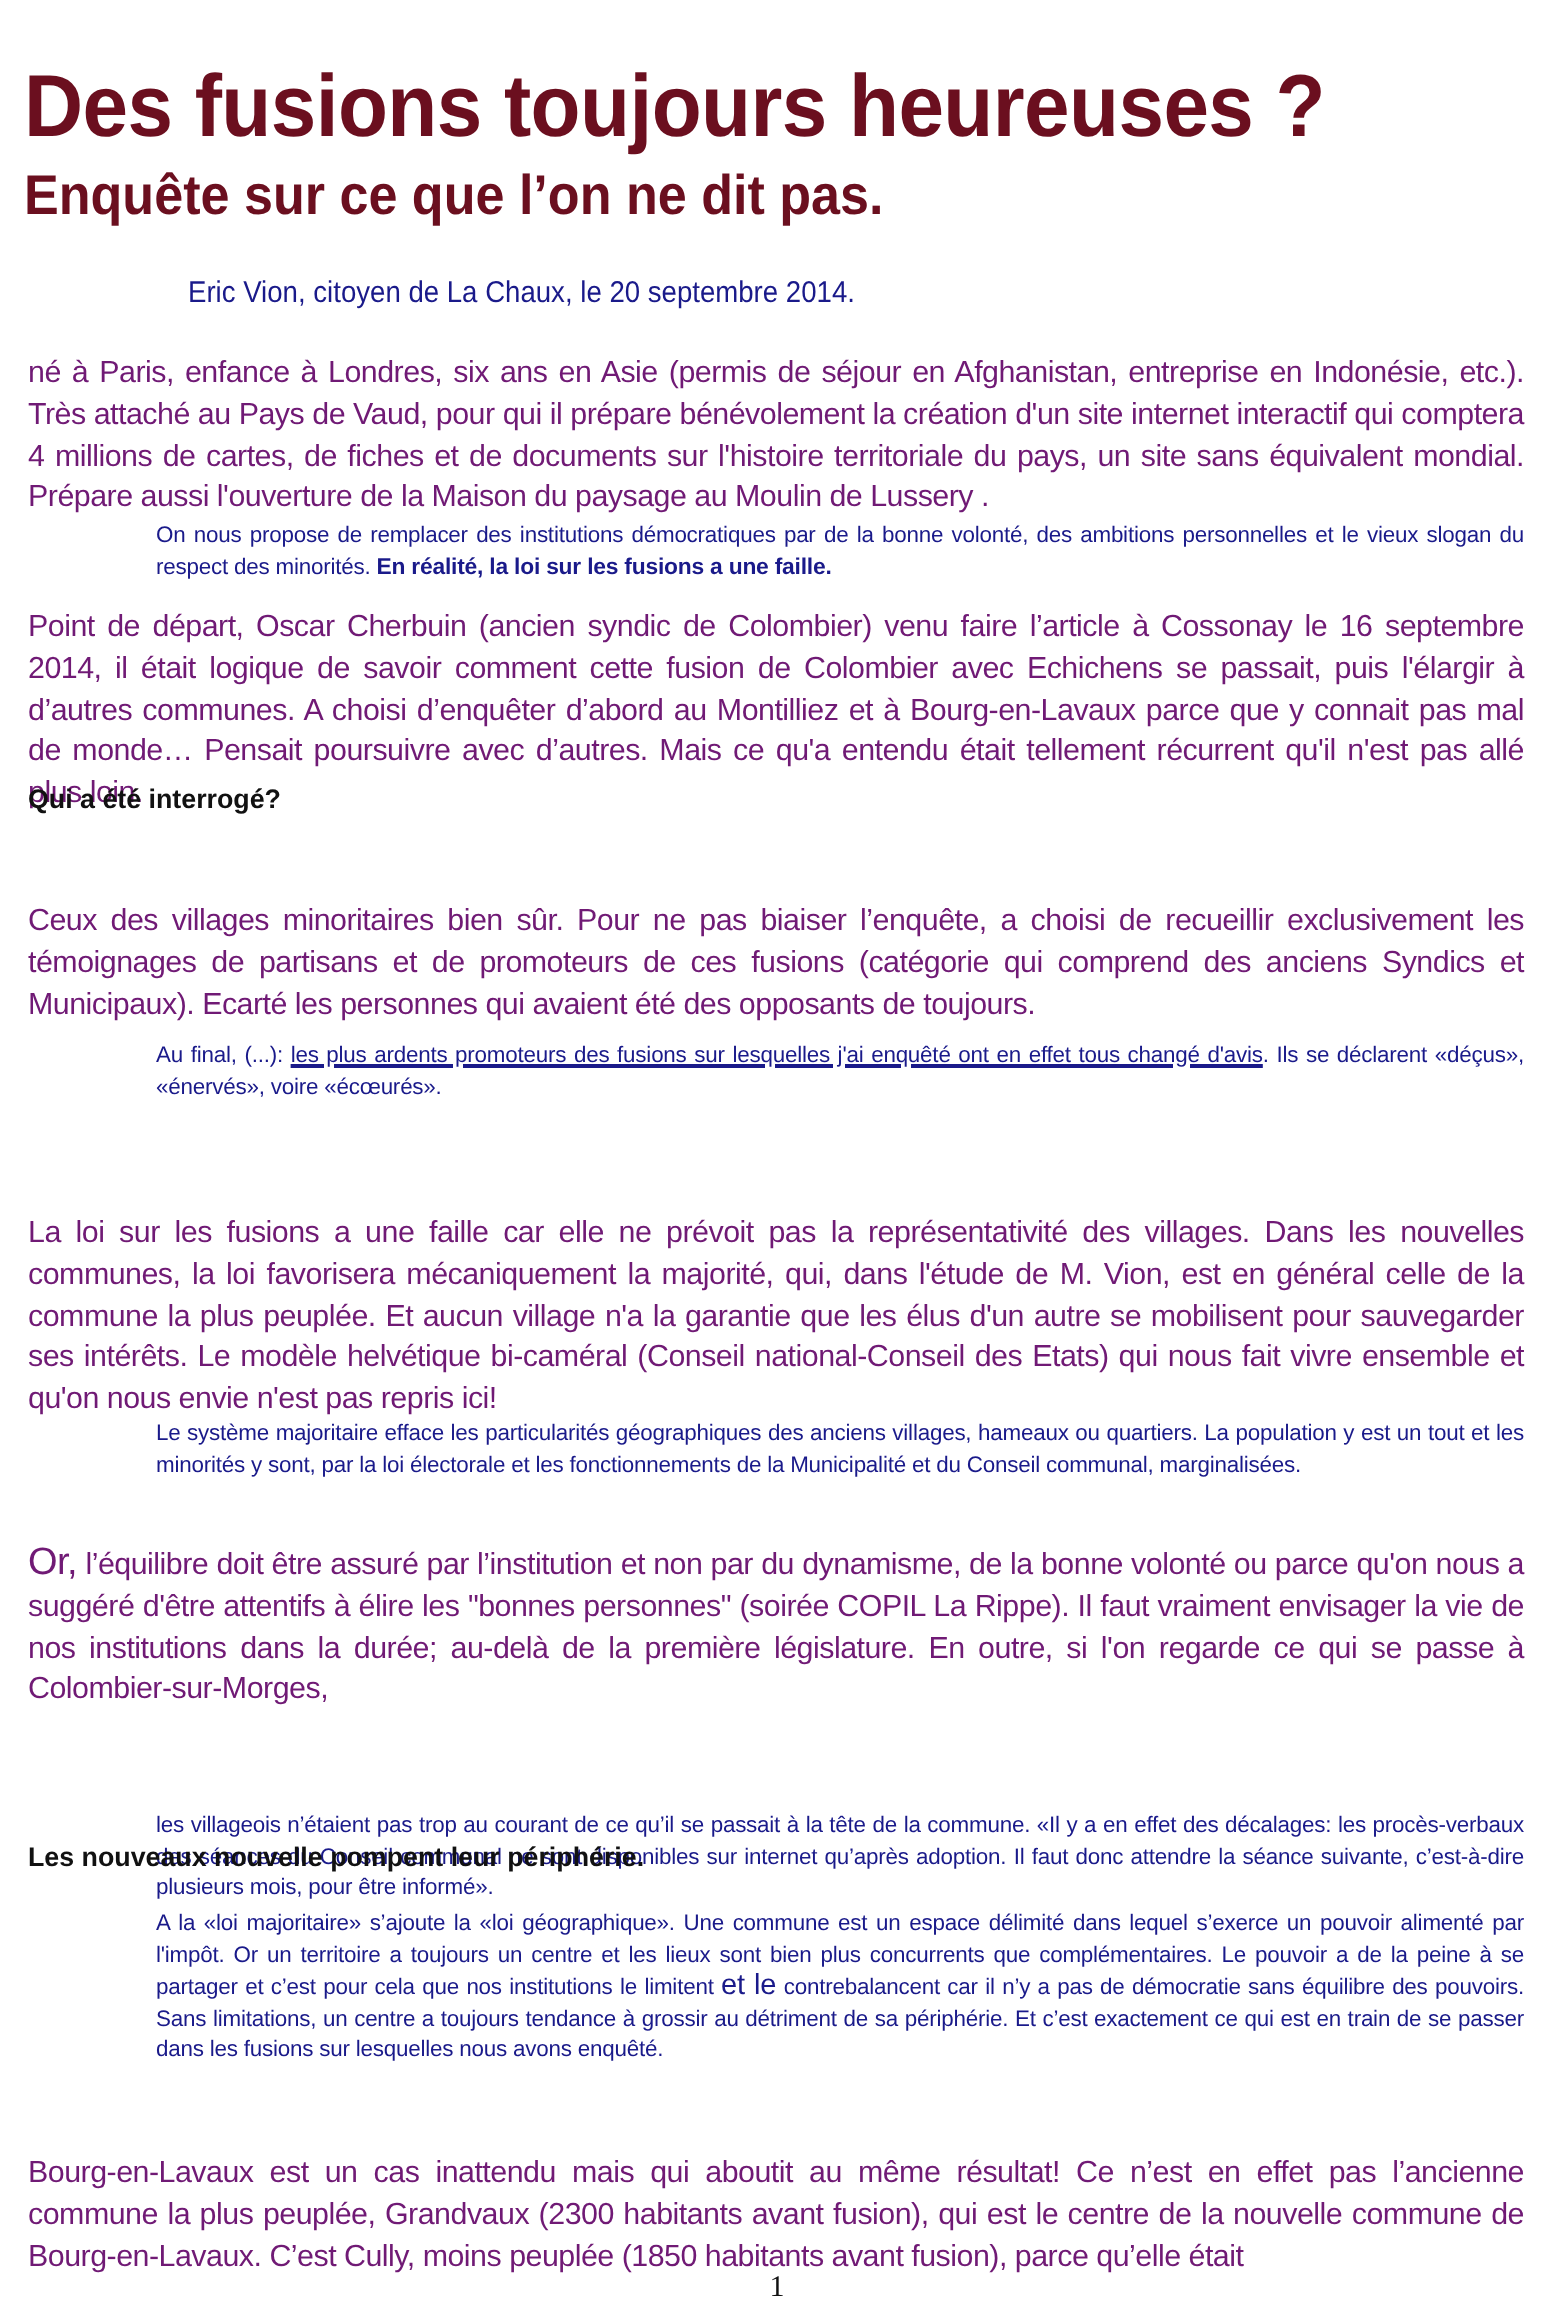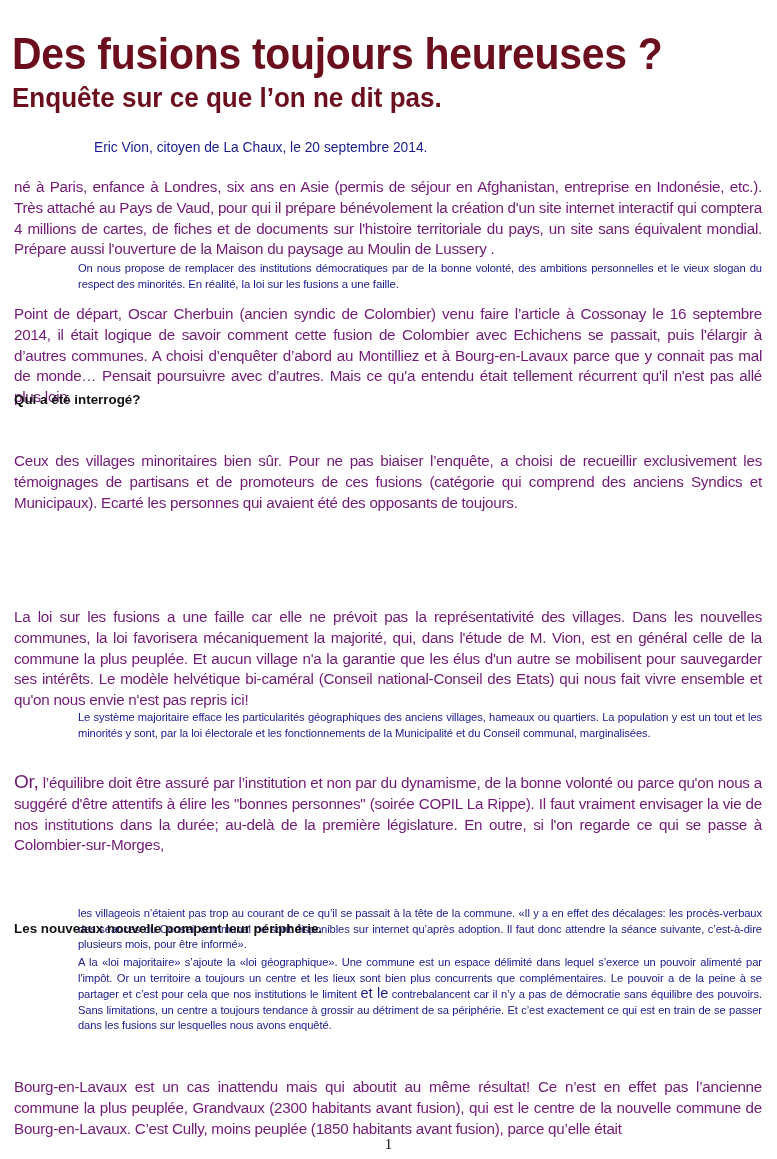--- a/index.html
+++ b/index.html
@@ -3,21 +3,21 @@
   <meta charset="utf-8">
   <style>
     html, body { margin: 0; padding: 0; background: #ffffff; }
     body { width: 777px; height: 1159px; position: relative; overflow: hidden; font-family: "Liberation Sans", sans-serif; color: #111; }
     .page { position: absolute; left: 0; top: 0; width: 777px; height: 1000px; }
     .title { position: absolute; left: 12px; top: 30px; font-family: "Liberation Sans", sans-serif; font-weight: bold; font-size: 44px; line-height: 48px; color: #6b0f1f; letter-spacing: -0.3px; margin: 0; white-space: nowrap; transform: scaleX(0.93); transform-origin: left top; }
     .subtitle { position: absolute; left: 12px; top: 82px; font-weight: bold; font-size: 28px; line-height: 32px; color: #6b0f1f; margin: 0; white-space: nowrap; transform: scaleX(0.93); transform-origin: left top; }
     .byline { position: absolute; left: 94px; top: 138px; font-size: 15px; color: #1a1a8a; white-space: nowrap; transform: scaleX(0.92); transform-origin: left top; }
     .para { position: absolute; left: 14px; width: 748px; font-size: 15.2px; line-height: 20.8px; text-align: justify; color: #701a75; margin: 0; letter-spacing: -0.25px; }
     .quote { position: absolute; left: 78px; width: 684px; font-size: 11.2px; line-height: 15.6px; text-align: justify; color: #1a1a8a; margin: 0; letter-spacing: -0.1px; }
-    .quote b { font-weight: normal; font-size: 11.4px; }
+    .quote b { font-weight: bold; font-size: 11.4px; }
     .quote u { text-decoration: underline; text-decoration-color: #1a1a8a; text-decoration-thickness: 2px; }
     .heading { position: absolute; left: 14px; font-weight: bold; font-size: 13.4px; color: #111; margin: 0; white-space: nowrap; }
     .big-or { font-size: 19px; }
     .big-etle { font-size: 14.5px; }
     .page-number { position: absolute; left: 0; width: 777px; top: 1136px; text-align: center; font-family: "Liberation Serif", serif; font-size: 15px; color: #111; }
   </style>
 </head>
 <body>
 
 <div class="page">
@@ -30,20 +30,23 @@
   <p class="quote" style="top:261px;">
     <span>On nous propose de remplacer des institutions démocratiques par de la bonne volonté, des ambitions personnelles et le vieux slogan du respect des minorités. </span><b>En réalité, la loi sur les fusions a une faille.</b>
   </p>
 
   <p class="para" style="top:304px;">Point de départ, Oscar Cherbuin (ancien syndic de Colombier) venu faire l’article à Cossonay le 16 septembre 2014, il était logique de savoir comment cette fusion de Colombier avec Echichens se passait, puis l'élargir à d’autres communes. A choisi d’enquêter d’abord au Montilliez et à Bourg-en-Lavaux parce que y connait pas mal de monde… Pensait poursuivre avec d’autres. Mais ce qu'a entendu était tellement récurrent qu'il n'est pas allé plus loin.</p>
 
   <h3 class="heading" style="top:392px;">Qui a été interrogé?</h3>
 
   <p class="para" style="top:451px;">Ceux des villages minoritaires bien sûr. Pour ne pas biaiser l’enquête, a choisi de recueillir exclusivement les témoignages de partisans et de promoteurs de ces fusions (catégorie qui comprend des anciens Syndics et Municipaux). Ecarté les personnes qui avaient été des opposants de toujours.</p>
 
+  <p class="quote" style="top:521px;">
+    <span>Au final, (...): </span><u>les plus ardents promoteurs des fusions sur lesquelles j'ai enquêté ont en effet tous changé d'avis</u><span>. Ils se déclarent «déçus», «énervés», voire «écœurés».</span>
+  </p>
 
 
   <p class="para" style="top:607px;">La loi sur les fusions a une faille car elle ne prévoit pas la représentativité des villages. Dans les nouvelles communes, la loi favorisera mécaniquement la majorité, qui, dans l'étude de M. Vion, est en général celle de la commune la plus peuplée. Et aucun village n'a la garantie que les élus d'un autre se mobilisent pour sauvegarder ses intérêts. Le modèle helvétique bi-caméral (Conseil national-Conseil des Etats) qui nous fait vivre ensemble et qu'on nous envie n'est pas repris ici!</p>
 
   <p class="quote" style="top:710px;">Le système majoritaire efface les particularités géographiques des anciens villages, hameaux ou quartiers. La population y est un tout et les minorités y sont, par la loi électorale et les fonctionnements de la Municipalité et du Conseil communal, marginalisées.</p>
 
   <p class="para" style="top:772px;">
     <span class="big-or">Or,</span><span> l’équilibre doit être assuré par l’institution et non par du dynamisme, de la bonne volonté ou parce qu'on nous a suggéré d'être attentifs à élire les "bonnes personnes" (soirée COPIL La Rippe). Il faut vraiment envisager la vie de nos institutions dans la durée; au-delà de la première législature. En outre, si l'on regarde ce qui se passe à Colombier-sur-Morges,</span>
   </p>
 

